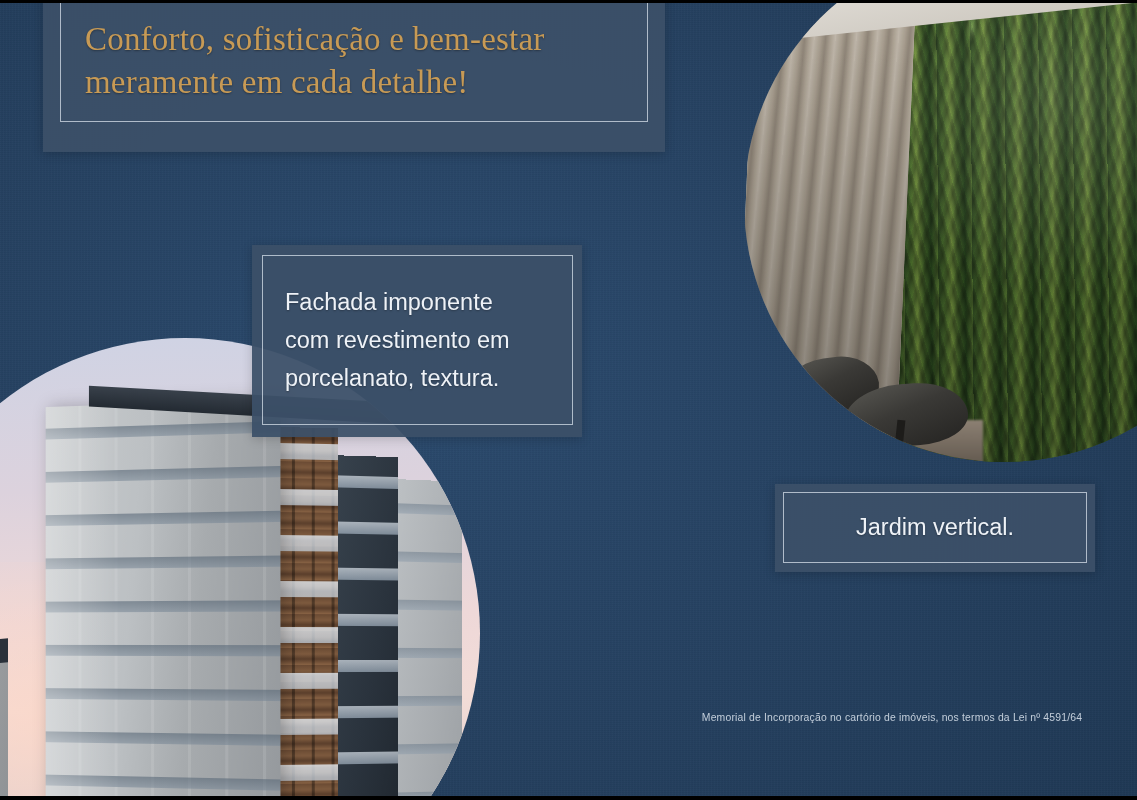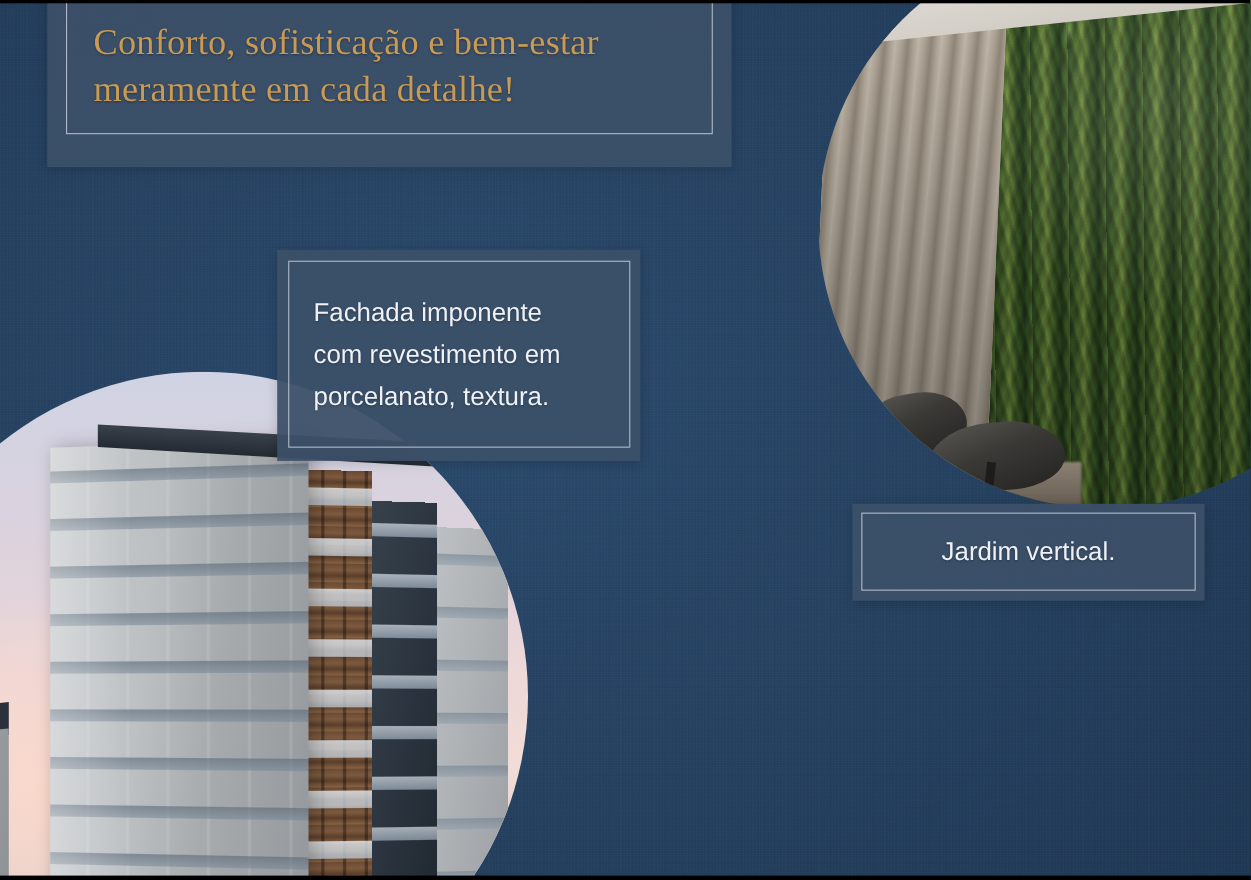--- a/index.html
+++ b/index.html
@@ -301,40 +301,40 @@
     line-height: 1.30;
     padding: 0 24px;
     letter-spacing: 0.2px;
     text-shadow: 0 1px 2px rgba(0,0,0,0.35);
     white-space: pre-line;
   }
 
   
   #fachada-panel {
     left: 252px;
-    top: 227px;
+    top: 245px;
     width: 330px;
     height: 192px;
   }
   #fachada-panel .panel-inner { inset: 10px 9px 12px 10px; }
   #fachada-text {
     font-family: "Liberation Sans", sans-serif;
     color: #eef2f7;
     font-size: 23.5px;
     line-height: 1.62;
     font-weight: 400;
     padding: 0 22px;
     white-space: pre-line;
     text-shadow: 0 1px 2px rgba(0,0,0,0.30);
   }
 
   
   #jardim-panel {
     left: 775px;
-    top: 458px;
+    top: 484px;
     width: 320px;
     height: 88px;
   }
   #jardim-panel .panel-inner {
     inset: 8px 8px 9px 8px;
     justify-content: center;
   }
   #jardim-text {
     font-family: "Liberation Sans", sans-serif;
     color: #eef2f7;
@@ -432,18 +432,19 @@
     </div>
   </div>
 
   <div class="panel" id="jardim-panel">
     <div class="panel-inner">
       <div id="jardim-text">Jardim vertical.</div>
     </div>
   </div>
 
   <div id="disclaimer">
+    <div>Memorial de Incorporação no cartório de imóveis, nos termos da Lei nº 4591/64</div>
   </div>
 
   <div class="edge-bar edge-top"></div>
   <div class="edge-bar edge-bottom"></div>
 
 </div>
 
 </body></html>

